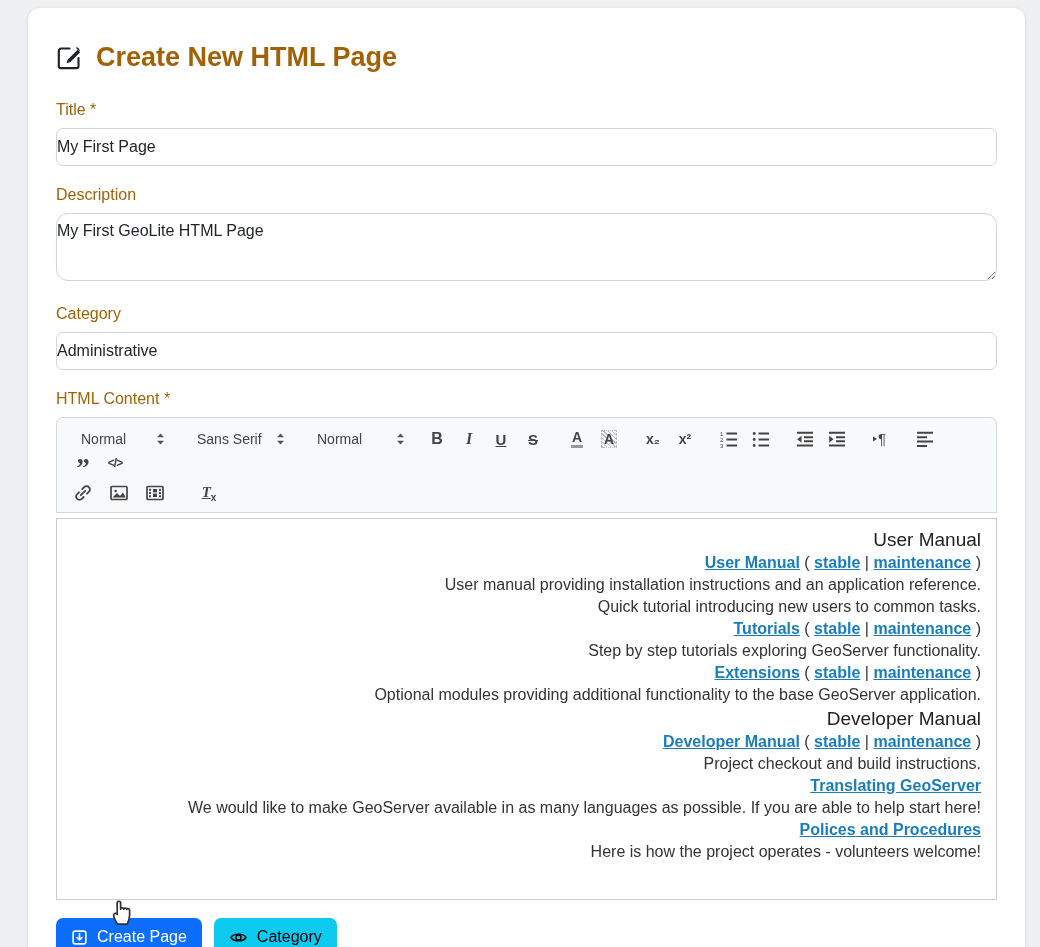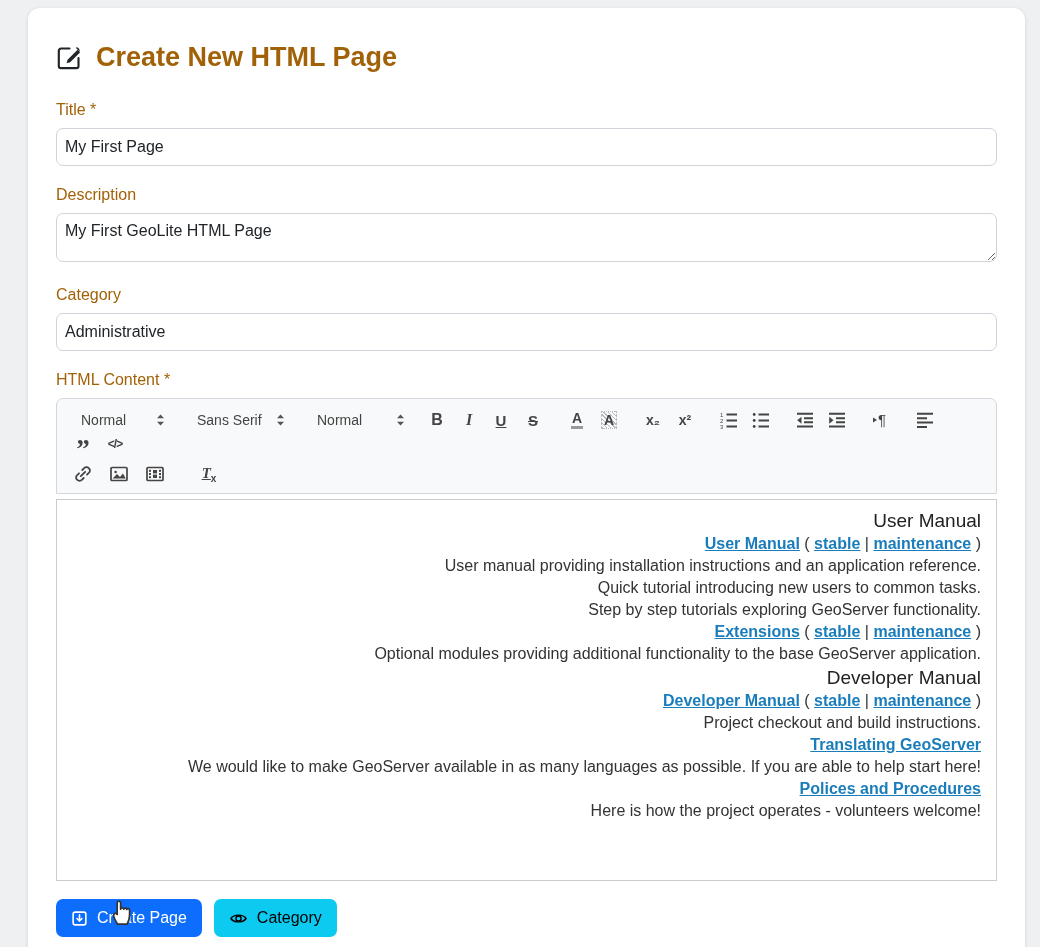--- a/index.html
+++ b/index.html
@@ -18,24 +18,24 @@
   }
   h1.page-title {
     margin:0 0 28px 0; font-size:27px; font-weight:700; color:#a16207;
     display:flex; align-items:center; gap:13px;
   }
   .field { margin-bottom:20px; }
   .field label { display:block; font-size:16px; margin-bottom:9px; color:#a16207; }
   .tinput, .ttextarea {
     width:100%; font-size:16px; font-family:"Liberation Sans",sans-serif;
     color:#212529; border:1px solid #ced4da; border-radius:7px;
-    padding:7px 8px; background:#fff; outline:none;
+    padding:7px 0; background:#fff; outline:none;
   }
   .tinput { height:38px; }
-  .ttextarea { height:49px; resize:vertical; line-height:20px; }
+  .ttextarea { height:68px; resize:vertical; line-height:20px;border-radius:12px; }
 
   
   .ql-toolbar {
     border:1px solid #d3d7db; background:#f8f9fa; border-radius:7px 7px 0 0;
     padding:9px 12px 7px 12px; margin-top:2px;
   }
   .ql-row { display:flex; align-items:center; flex-wrap:wrap; }
   .ql-row + .ql-row { margin-top:6px; }
   .ql-group { display:flex; align-items:center; gap:4px; margin-right:16px; }
   .ql-picker {
@@ -278,20 +278,21 @@
           </button>
         </span>
       </div>
     </div>
 
     <div class="ql-editor" id="editor-content">
         <div class="ed-line ed-heading"><span>User Manual</span></div>
         <div class="ed-line ed-entry"><a class="ed-link">User Manual</a><span> ( </span><a class="ed-link">stable</a><span> | </span><a class="ed-link">maintenance</a><span> )</span></div>
         <div class="ed-line ed-text"><span>User manual providing installation instructions and an application reference.</span></div>
         <div class="ed-line ed-text"><span>Quick tutorial introducing new users to common tasks.</span></div>
+        <div class="ed-line ed-entry"><a class="ed-link">Tutorials</a><span> ( </span><a class="ed-link">stable</a><span> | </span><a class="ed-link">maintenance</a><span> )</span></div>
         <div class="ed-line ed-text"><span>Step by step tutorials exploring GeoServer functionality.</span></div>
         <div class="ed-line ed-entry"><a class="ed-link">Extensions</a><span> ( </span><a class="ed-link">stable</a><span> | </span><a class="ed-link">maintenance</a><span> )</span></div>
         <div class="ed-line ed-text"><span>Optional modules providing additional functionality to the base GeoServer application.</span></div>
         <div class="ed-line ed-heading"><span>Developer Manual</span></div>
         <div class="ed-line ed-entry"><a class="ed-link">Developer Manual</a><span> ( </span><a class="ed-link">stable</a><span> | </span><a class="ed-link">maintenance</a><span> )</span></div>
         <div class="ed-line ed-text"><span>Project checkout and build instructions.</span></div>
         <div class="ed-line ed-entry"><a class="ed-link">Translating GeoServer</a></div>
         <div class="ed-line ed-text"><span>We would like to make GeoServer available in as many languages as possible. If you are able to help start here!</span></div>
         <div class="ed-line ed-entry"><a class="ed-link">Polices and Procedures</a></div>
         <div class="ed-line ed-text"><span>Here is how the project operates - volunteers welcome!</span></div>

